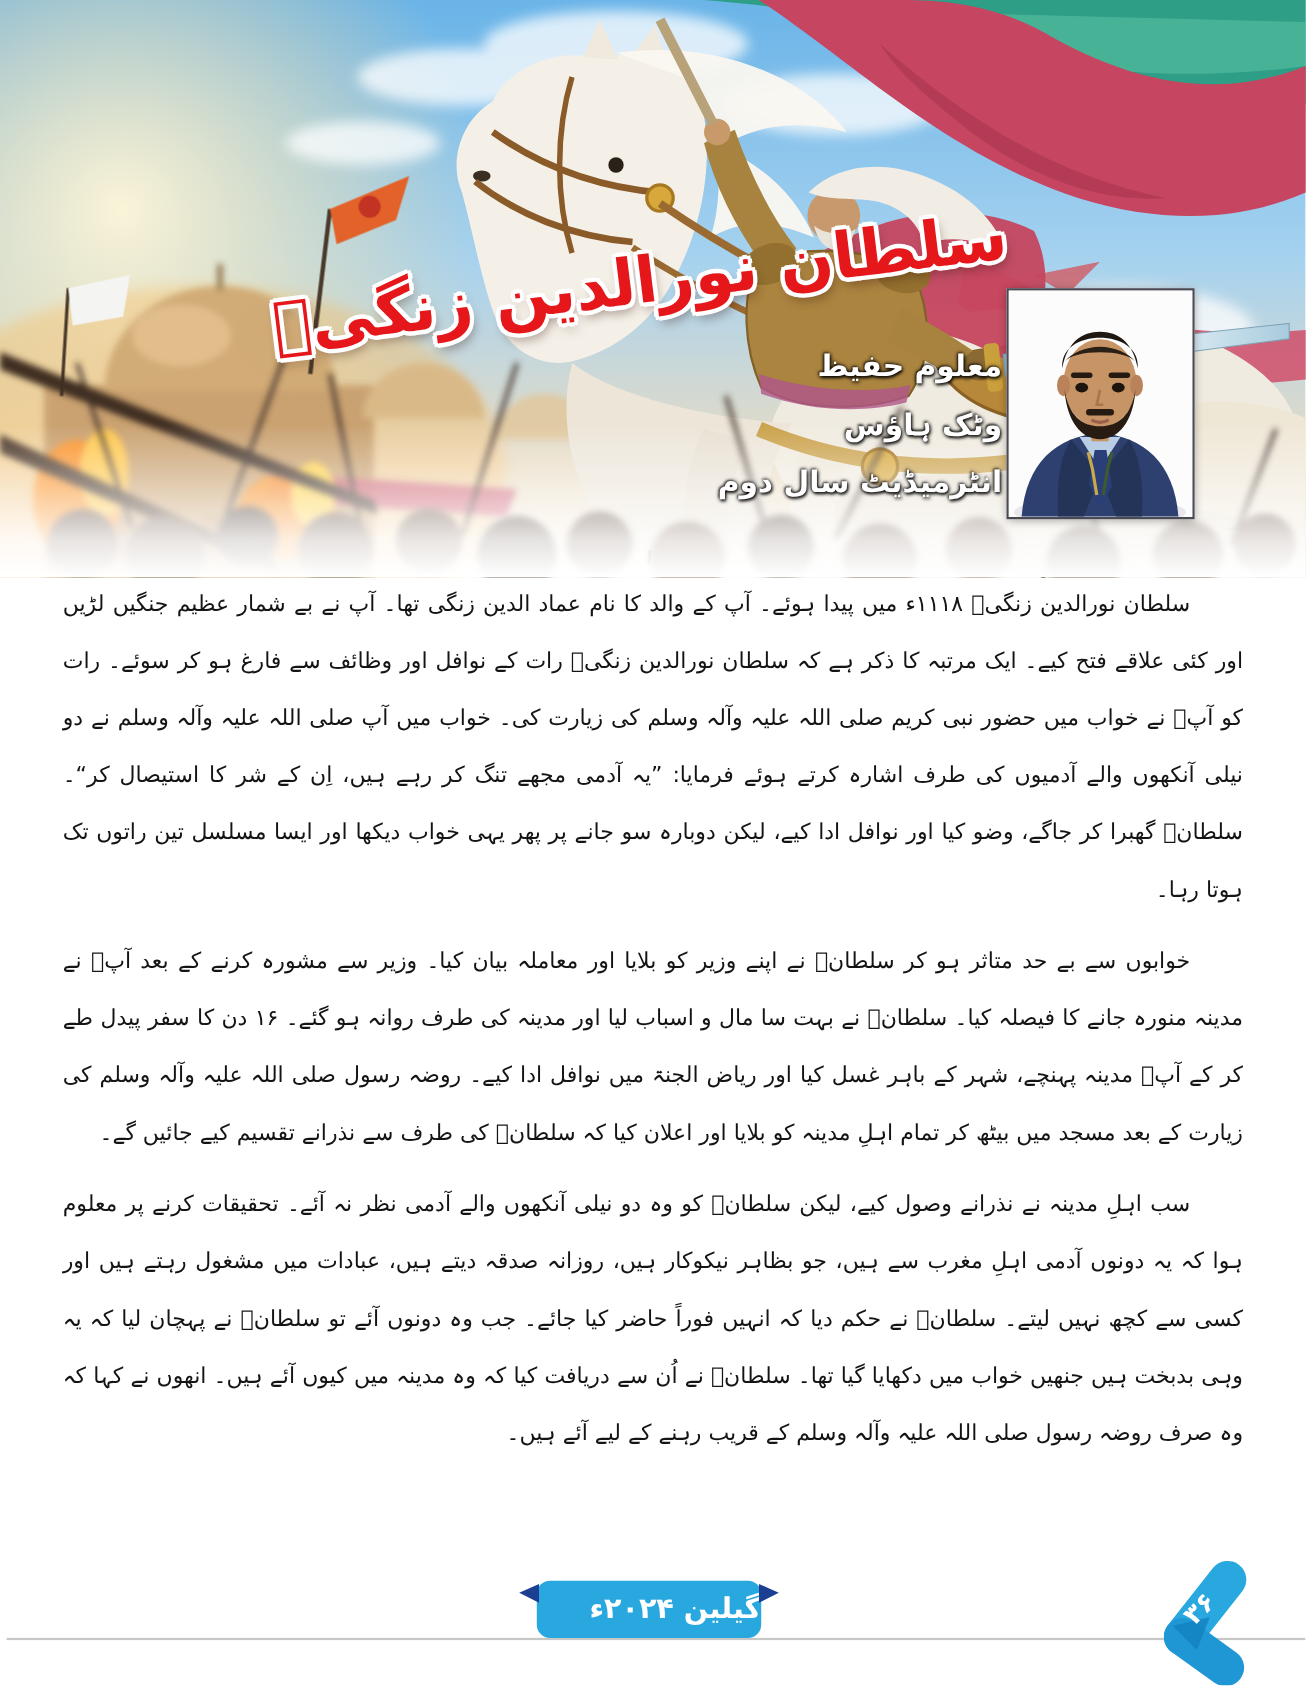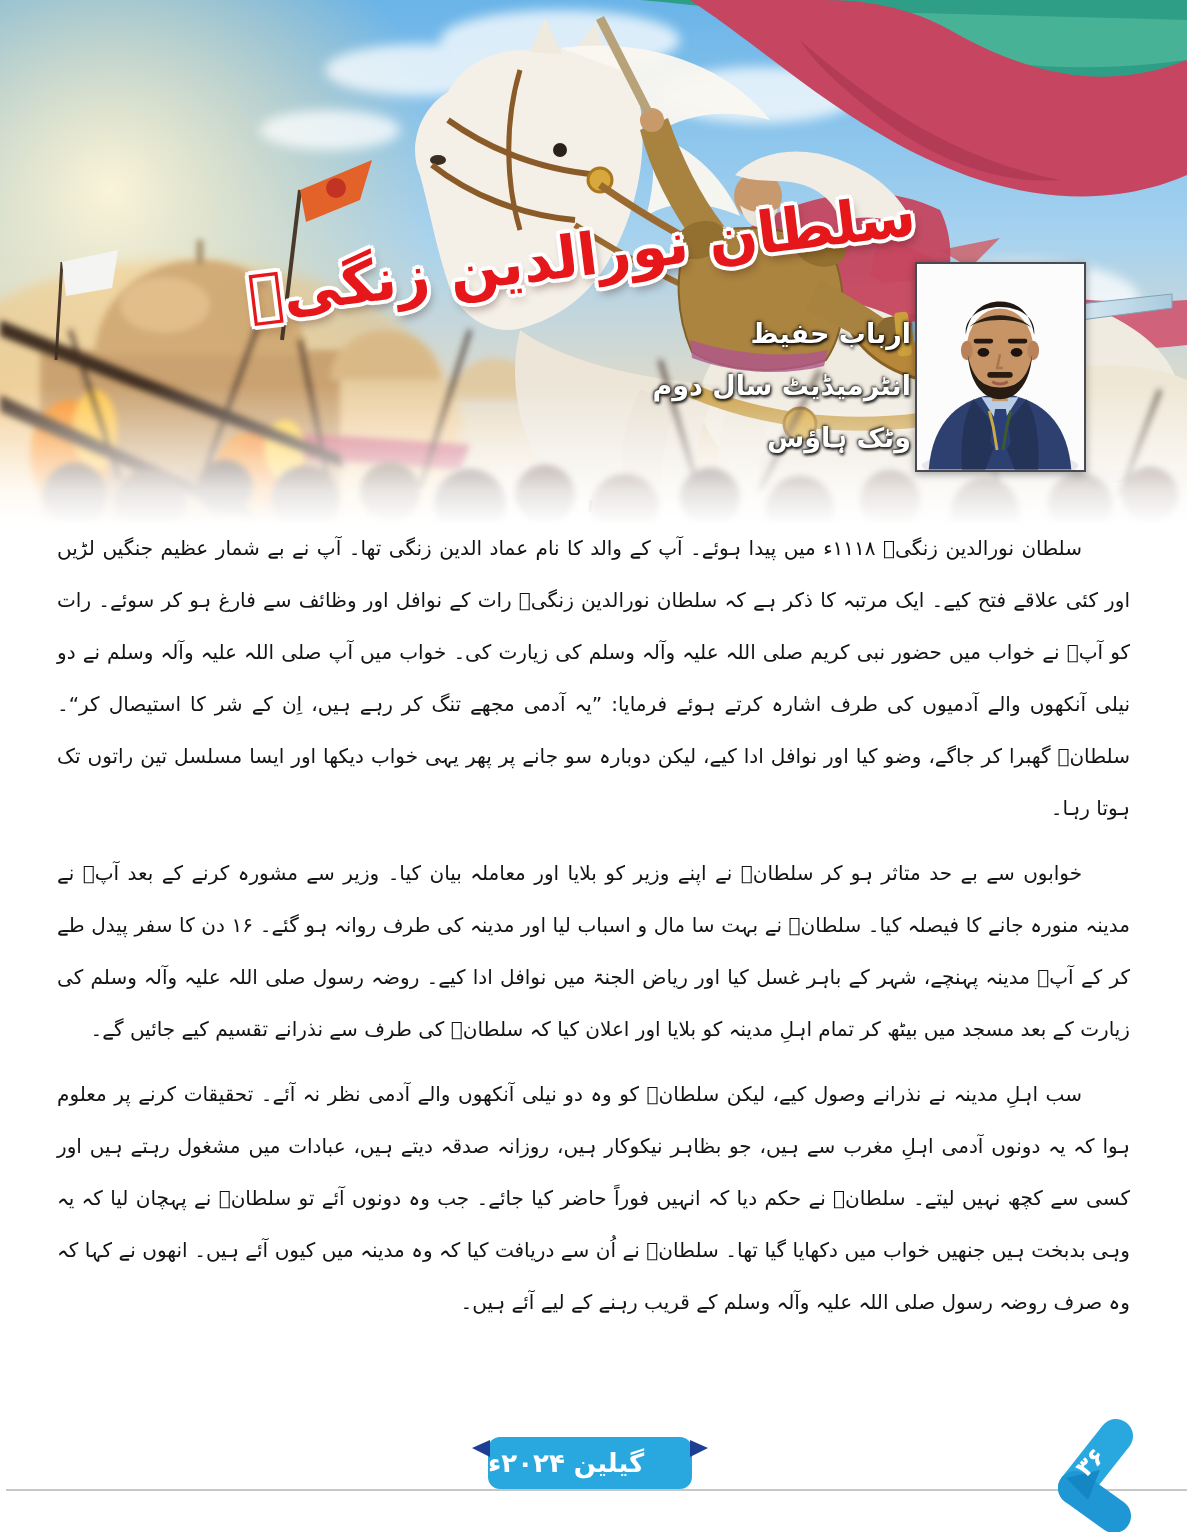--- a/index.html
+++ b/index.html
@@ -45,21 +45,21 @@
     direction:rtl;text-align:justify;color:#141414;
   }
   .article p{
     margin:0 0 13px 0;font-size:20px;line-height:52px;text-indent:48px;
   }
   
   .footer-line{position:absolute;left:6px;right:0;top:1489px;height:2px;background:#c7c7c7;}
   .banner{
     position:absolute;left:488px;top:1437px;width:204px;height:52px;
     background:#29a8e0;border-radius:12px;color:#ffffff;
-    font-size:26px;font-weight:bold;line-height:52px;text-align:left;direction:rtl;
+    font-size:26px;font-weight:bold;line-height:52px;text-align:right;direction:rtl;
   }
   .banner::before{
     content:"";position:absolute;left:-16px;top:3px;width:0;height:0;
     border-top:8px solid transparent;border-bottom:9px solid transparent;
     border-right:18px solid #1c3f94;
   }
   .banner::after{
     content:"";position:absolute;right:-16px;top:3px;width:0;height:0;
     border-top:8px solid transparent;border-bottom:9px solid transparent;
     border-left:18px solid #1c3f94;
@@ -242,23 +242,23 @@
         </g>
       </g>
 
       <rect x="0" y="385" width="1187" height="140" fill="url(#fade)"></rect>
     </svg>
   </div>
 
   <div class="title">سلطان نورالدین زنگیؒ</div>
 
   <div class="author">
-    <div class="line">ارباب حفیظ</div>
+    <div class="line">معلوم حفیظ</div>
+    <div class="line">وٹک ہاؤس</div>
     <div class="line">انٹرمیڈیٹ سال دوم</div>
-    <div class="line">وٹک ہاؤس</div>
   </div>
 
   <div class="photo">
     <svg viewBox="0 0 171 210">
       <rect width="171" height="210" fill="#fcfcfc"></rect>
       <ellipse cx="85" cy="206" rx="80" ry="14" fill="#e8e8ec"></ellipse>
       <path d="M12,210 C16,160 44,136 85,132 C126,136 154,160 158,210 Z" fill="#2e4070"></path>
       <path d="M66,136 L85,166 L104,136 Z" fill="#b9cde4"></path>
       <path d="M58,138 L85,172 L70,210 L46,210 C44,180 48,154 58,138 Z" fill="#243459"></path>
       <path d="M112,138 L85,172 L100,210 L124,210 C126,180 122,154 112,138 Z" fill="#243459"></path>

